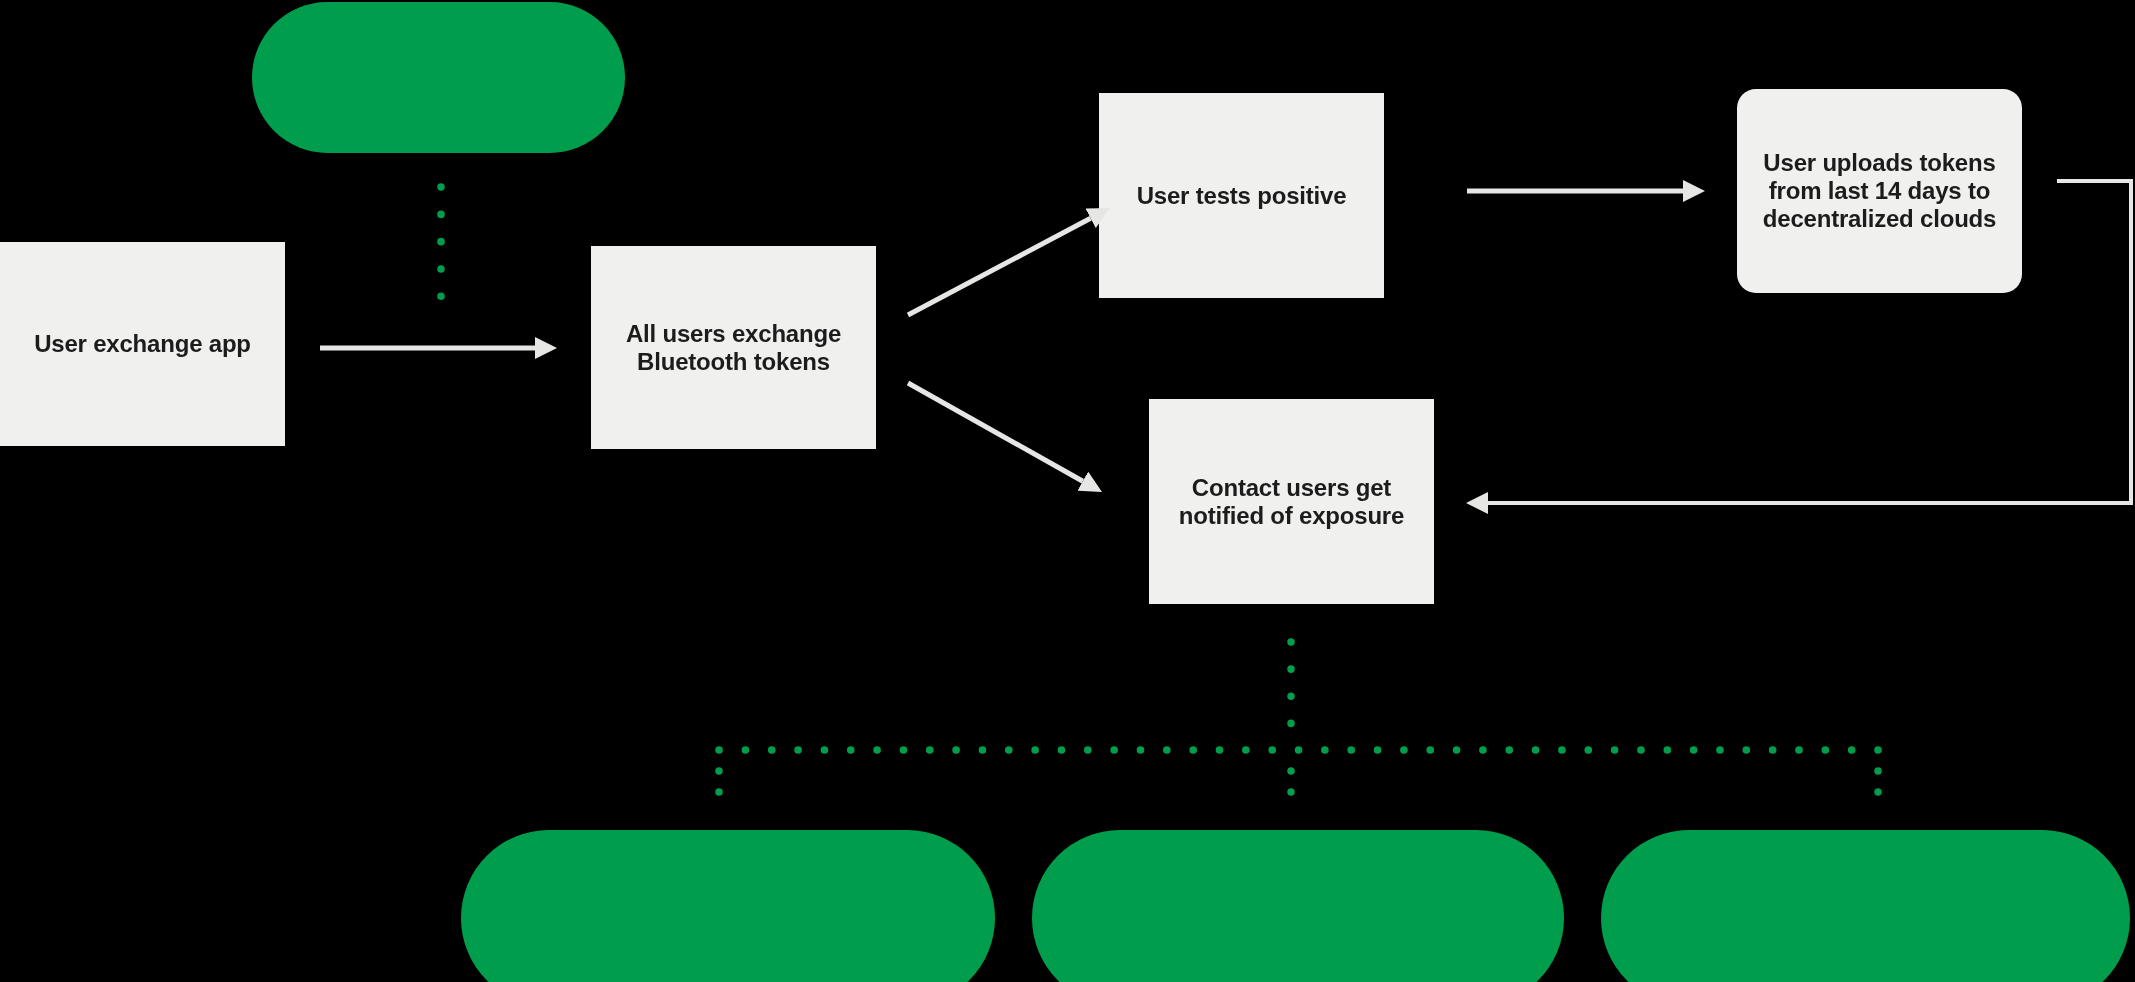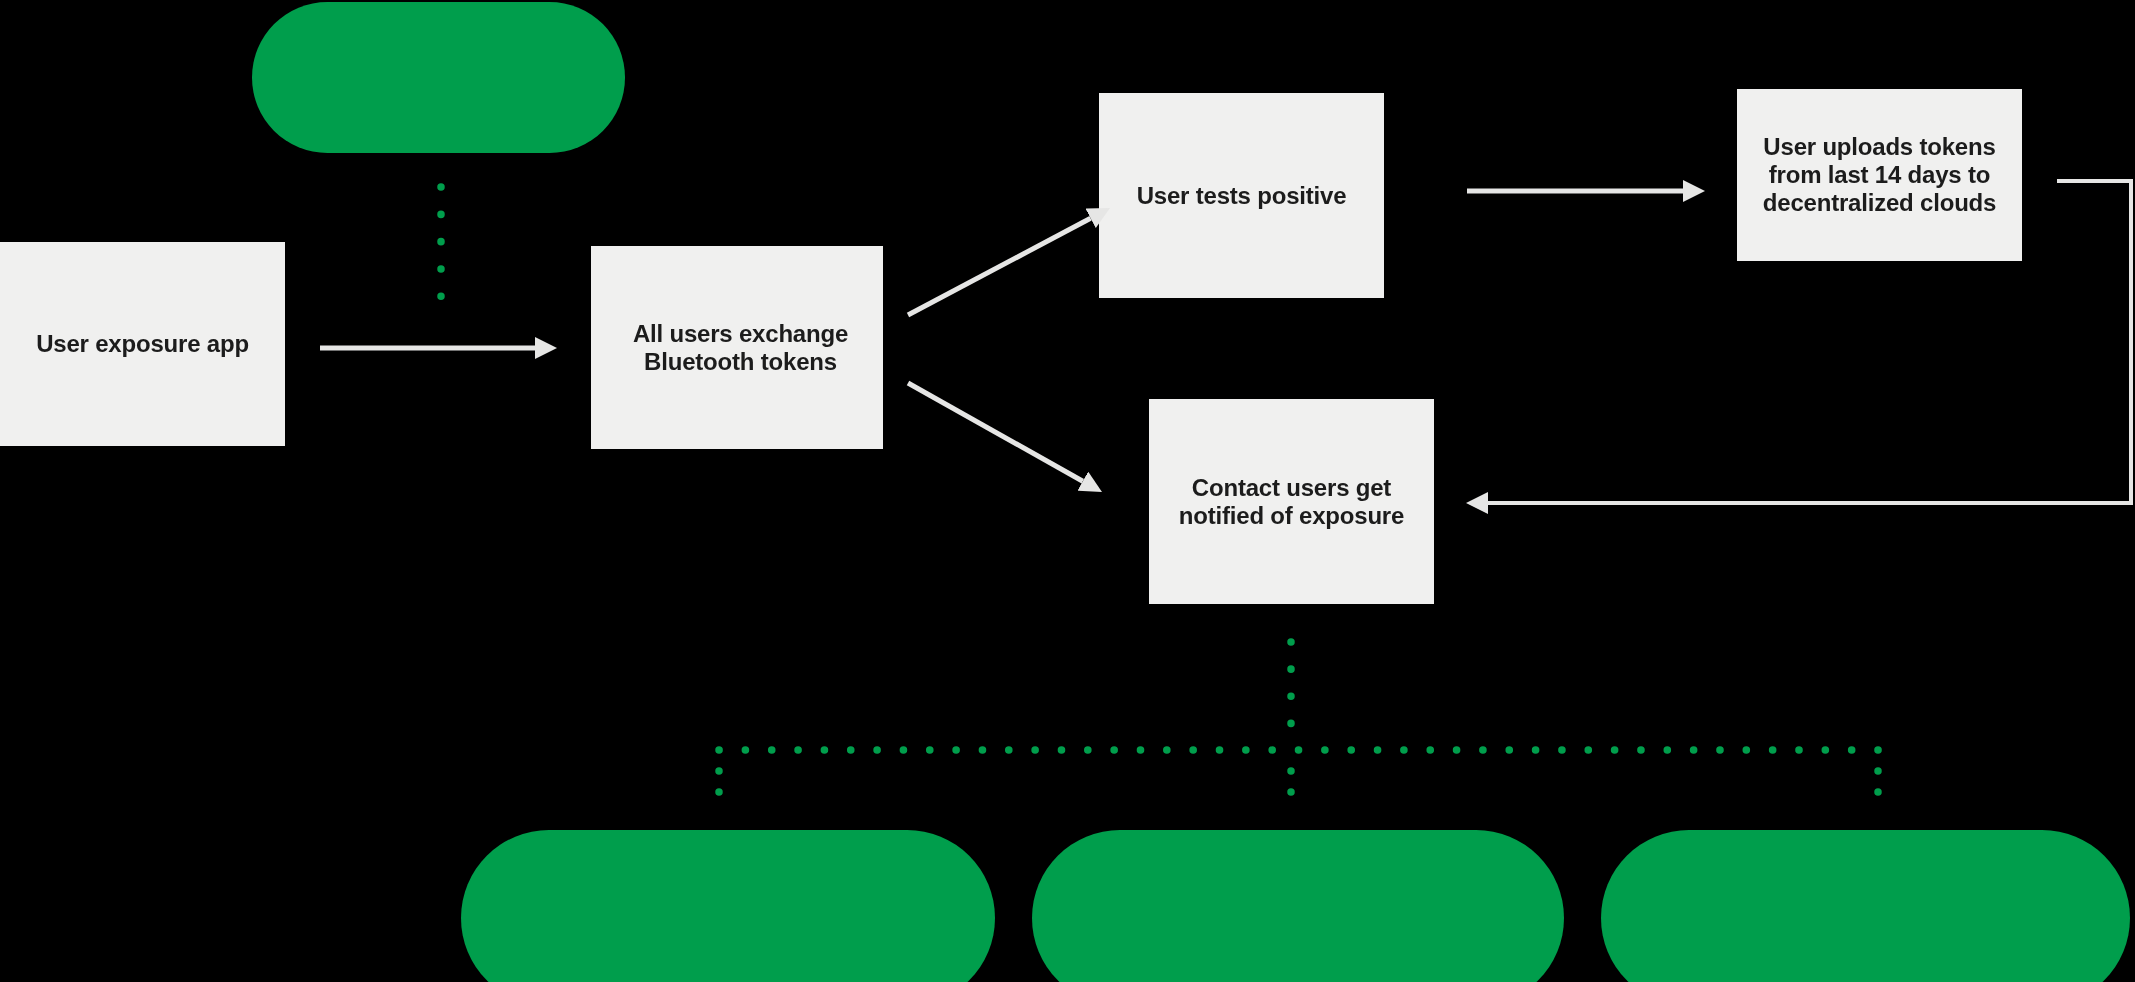--- a/index.html
+++ b/index.html
@@ -66,32 +66,32 @@
 <body>
 
 <div id="stage">
 
   <div class="pill" style="left:252px;top:2px;width:373px;height:151px;border-radius:76px;"></div>
   <div class="pill" style="left:461px;top:830px;width:534px;height:176px;border-radius:88px;"></div>
   <div class="pill" style="left:1032px;top:830px;width:532px;height:176px;border-radius:88px;"></div>
   <div class="pill" style="left:1601px;top:830px;width:529px;height:176px;border-radius:88px;"></div>
 
   <div class="flow-box" style="left:0px;top:242px;width:285px;height:204px;">
-    <span class="lbl">User exposure app</span>
+    <span class="lbl">User exchange app</span>
   </div>
 
-  <div class="flow-box" style="left:591px;top:246px;width:285px;height:203px;padding-left:7px;">
+  <div class="flow-box" style="left:591px;top:246px;width:285px;height:203px;">
     <span class="lbl">All users exchange Bluetooth tokens</span>
   </div>
 
   <div class="flow-box" style="left:1099px;top:93px;width:285px;height:205px;">
     <span class="lbl">User tests positive</span>
   </div>
 
-  <div class="flow-box" style="left:1737px;top:89px;width:285px;height:172px;">
+  <div class="flow-box" style="left:1737px;top:89px;width:285px;height:204px;border-radius:19px;">
     <span class="lbl">User uploads tokens from last 14 days to decentralized clouds</span>
   </div>
 
   <div class="flow-box" style="left:1149px;top:399px;width:285px;height:205px;">
     <span class="lbl">Contact users get notified of exposure</span>
   </div>
 
   <svg id="connectors" viewBox="0 0 2135 982" xmlns="http://www.w3.org/2000/svg">
     <defs>
       <marker id="arrowhead" markerUnits="userSpaceOnUse" markerWidth="22" markerHeight="22" viewBox="0 0 10 10" refX="0" refY="5" orient="auto">

